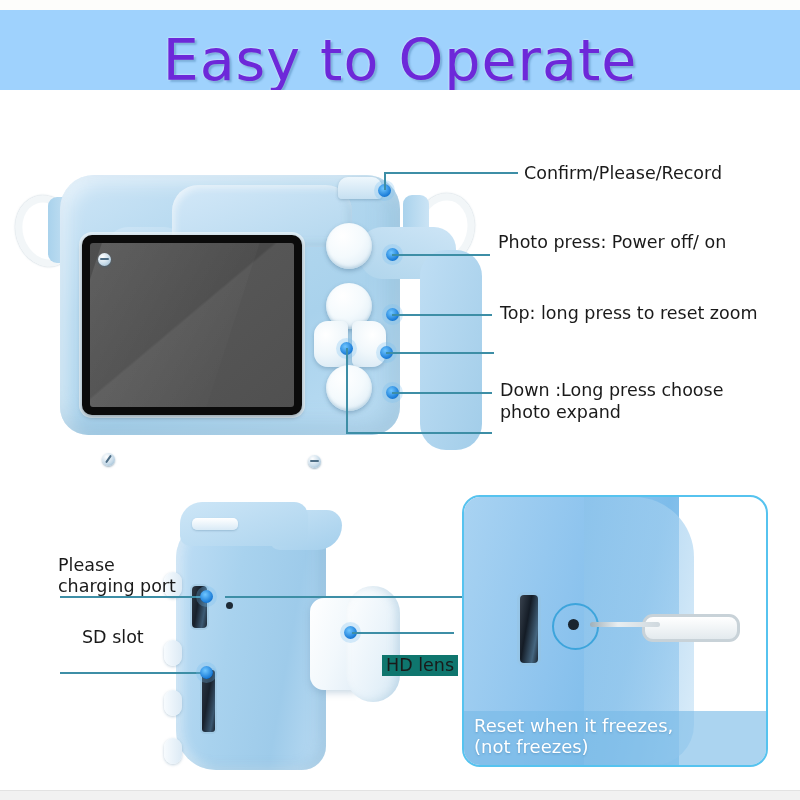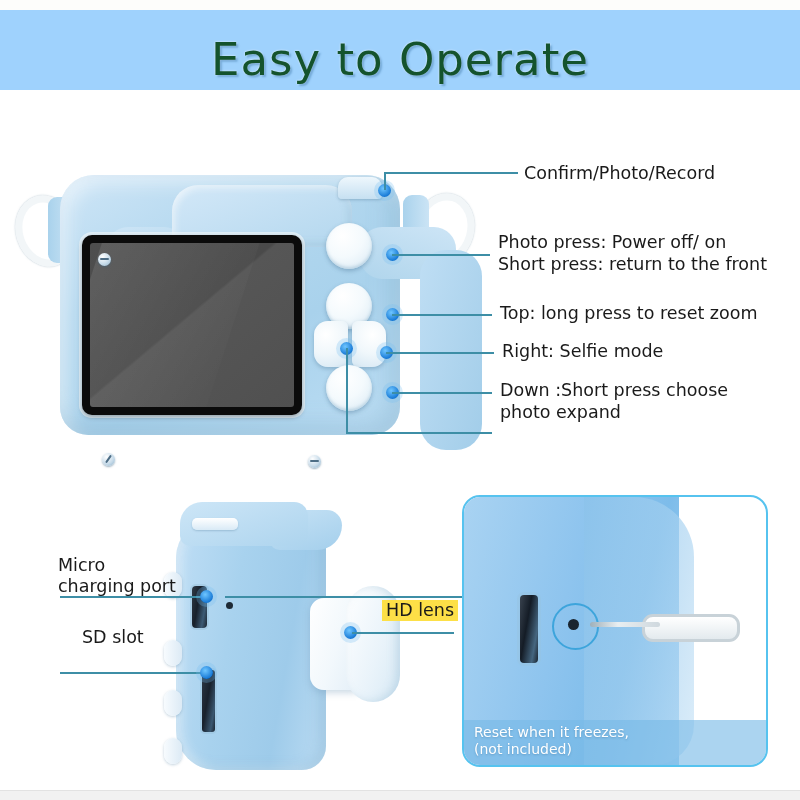--- a/index.html
+++ b/index.html
@@ -13,23 +13,23 @@
   .stage{position:absolute;left:0;top:0;width:800px;height:800px;background:#fdfdfb;}
 
   
   .banner{
     position:absolute;left:0;top:10px;width:800px;height:80px;
     background:#9fd2fd;
     display:flex;align-items:center;justify-content:center;
   }
   .banner-title{
     font-family:"DejaVu Sans", sans-serif;
-    font-size:45px;
+    font-size:57px;
     letter-spacing:1px;
-    color:#14532d;
+    color:#6d28d9;
     text-shadow:2px 2px 2px rgba(60,120,170,.45), 0 0 2px rgba(255,255,255,.9);
     white-space:nowrap;
     margin-top:19px;
   }
 
   
   .top-area{position:absolute;left:0;top:90px;width:800px;height:380px;background:#ffffff;}
 
   
   .cam{position:absolute;left:8px;top:135px;width:470px;height:320px;}
@@ -240,21 +240,21 @@
     position:absolute;left:0;top:8px;width:70px;height:5px;border-radius:3px;
     background:linear-gradient(90deg,#9fb0ba,#e8eef1 40%,#cfd8de 100%);
   }
   .panel-caption{
     position:absolute;left:0;bottom:0;width:302px;
     background:rgba(120,185,230,.62);
     padding:4px 0 8px 10px;
     box-sizing:border-box;
   }
   .panel-caption div{
-    color:#ffffff;font-size:14px;line-height:1.17;font-family:"DejaVu Sans", sans-serif;
+    color:#ffffff;font-size:18px;line-height:1.17;font-family:"DejaVu Sans", sans-serif;
     text-shadow:0 1px 2px rgba(70,125,170,.5);white-space:nowrap;
   }
 
   .lab-b{position:absolute;color:#1a1a1a;font-size:17.5px;line-height:1.22;font-family:"DejaVu Sans", sans-serif;white-space:nowrap;}
   .footer-line{position:absolute;left:0;top:790px;width:800px;height:10px;background:#f1f1f1;border-top:1px solid #e2e2e2;}
 </style>
 </head>
 <body>
 
 <div class="stage">
@@ -307,41 +307,39 @@
     <div class="btn btn-a"></div>
     <div class="btn btn-b"></div>
     <div class="dpad-l"></div>
     <div class="dpad-r"></div>
     <div class="btn btn-c"></div>
   </div>
 
   <div class="marker" style="left:378px;top:184px;"></div>
   <div class="clv" style="left:384px;top:172px;height:18px;"></div>
   <div class="cl" style="left:384px;top:172px;width:134px;"></div>
-  <div class="lab" style="left:524px;top:163px;">Confirm/Photo/Record</div>
+  <div class="lab" style="left:524px;top:163px;">Confirm/Please/Record</div>
 
   <div class="marker" style="left:386px;top:248px;"></div>
   <div class="cl" style="left:392px;top:254px;width:98px;"></div>
   <div class="lab" style="left:498px;top:232px;">
     <div>Photo press: Power off/ on</div>
-    <div>Short press: return to the front</div>
   </div>
 
   <div class="marker" style="left:386px;top:308px;"></div>
   <div class="cl" style="left:392px;top:314px;width:100px;"></div>
   <div class="lab" style="left:500px;top:303px;">Top: long press to reset zoom</div>
 
   <div class="marker" style="left:380px;top:346px;"></div>
   <div class="cl" style="left:386px;top:352px;width:108px;"></div>
-  <div class="lab" style="left:502px;top:341px;">Right: Selfie mode</div>
 
   <div class="marker" style="left:386px;top:386px;"></div>
   <div class="cl" style="left:392px;top:392px;width:100px;"></div>
   <div class="lab" style="left:500px;top:380px;">
-    <div>Down :Short press choose</div>
+    <div>Down :Long press choose</div>
     <div>photo expand</div>
   </div>
 
   <div class="marker" style="left:340px;top:342px;"></div>
   <div class="clv" style="left:346px;top:348px;height:86px;"></div>
   <div class="cl" style="left:346px;top:432px;width:146px;"></div>
 
   <div class="bottom-area"></div>
 
   <div class="side">
@@ -356,49 +354,49 @@
     <div class="side-key" style="top:150px;"></div>
     <div class="side-key" style="top:200px;"></div>
     <div class="side-key" style="top:248px;"></div>
 
     <div class="usb-port"></div>
     <div class="reset-hole"></div>
     <div class="sd-port"></div>
   </div>
 
   <div class="lab-b" style="left:58px;top:555px;">
-    <div>Micro</div>
+    <div>Please</div>
     <div>charging port</div>
   </div>
   <div class="cl" style="left:60px;top:596px;width:146px;"></div>
   <div class="marker" style="left:200px;top:590px;"></div>
 
   <div class="lab-b" style="left:58px;top:627px;margin-left:24px;">SD slot</div>
   <div class="cl" style="left:60px;top:672px;width:146px;"></div>
   <div class="marker" style="left:200px;top:666px;"></div>
 
   <div class="marker" style="left:344px;top:626px;"></div>
   <div class="cl" style="left:352px;top:632px;width:102px;"></div>
-  <div class="lab-b" style="left:382px;top:600px;background:#fde047;padding:0 4px;">HD lens</div>
+  <div class="lab-b" style="left:382px;top:655px;background:#0f766e;padding:0 4px;">HD lens</div>
 
   <div class="cl" style="left:225px;top:596px;width:240px;"></div>
 
   <div class="panel">
     <div class="panel-bg"></div>
     <div class="panel-bg2"></div>
 
     <div class="panel-usb"></div>
     <div class="panel-reset-ring"></div>
     <div class="panel-reset"></div>
 
     <div class="pin">
       <div class="pin-loop"></div>
       <div class="pin-stem"></div>
     </div>
 
     <div class="panel-caption">
       <div>Reset when it freezes,</div>
-      <div>(not included)</div>
+      <div>(not freezes)</div>
     </div>
   </div>
 
   <div class="footer-line"></div>
 </div>
 
 </body></html>

